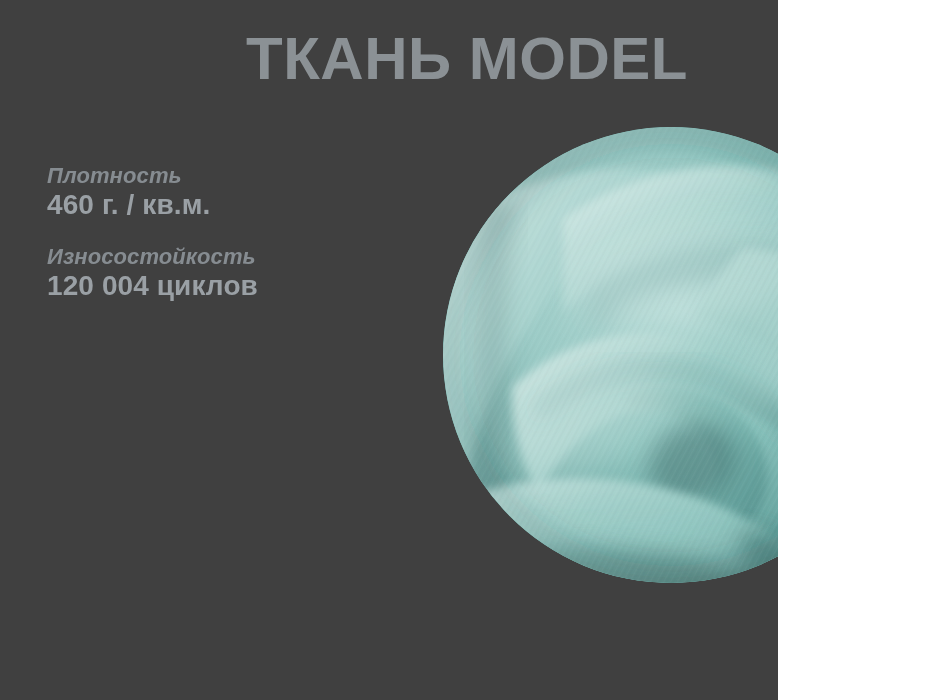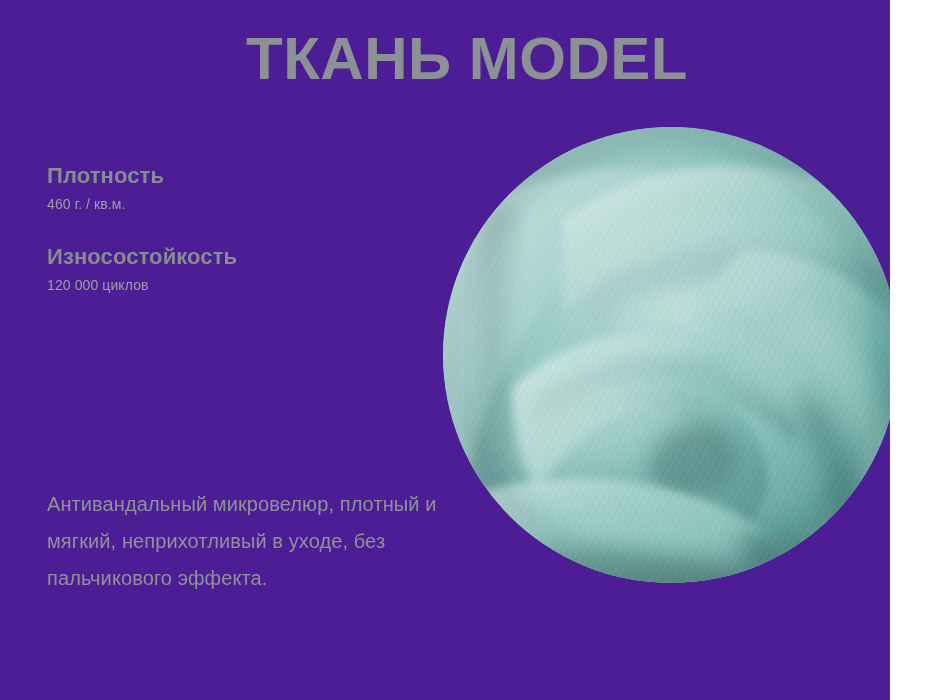--- a/index.html
+++ b/index.html
@@ -4,23 +4,23 @@
 <title>Ткань Model</title>
 <style>
   html, body {
     margin: 0;
     padding: 0;
     background: #ffffff;
   }
 
   #slide {
     position: relative;
-    width: 890px;
+    width: 778px;
     height: 700px;
-    background: #4c1d95;
+    background: #404040;
     overflow: hidden;
     font-family: "Liberation Sans", "DejaVu Sans", sans-serif;
     -webkit-font-smoothing: antialiased;
   }
 
   
   #title {
     position: absolute;
     left: 0;
     top: 24px;
@@ -46,26 +46,27 @@
     margin-bottom: 24px;
   }
   .spec-block:last-child { margin-bottom: 0; }
 
   .spec-label {
     font-size: 22px;
     line-height: 28px;
     font-weight: 700;
     color: #868c91;
     letter-spacing: 0.1px;
+    font-style: italic;
   }
 
   .spec-value {
-    font-size: 14px;
+    font-size: 28px;
     line-height: 29px;
-    font-weight: 400;
+    font-weight: 700;
     color: #9aa0a5;
     letter-spacing: 0.1px;
   }
 
   #description {
     position: absolute;
     left: 47px;
     top: 486px;
     width: 400px;
     font-size: 20px;
@@ -103,26 +104,25 @@
   <div id="specs">
 
     <div class="spec-block">
       <div class="spec-label">Плотность</div>
       <div class="spec-value">460 г. / кв.м.</div>
     </div>
 
 
     <div class="spec-block">
       <div class="spec-label">Износостойкость</div>
-      <div class="spec-value">120 000 циклов</div>
+      <div class="spec-value">120 004 циклов</div>
     </div>
 
   </div>
 
-  <div id="description">Антивандальный микровелюр, плотный и мягкий, неприхотливый в уходе, без пальчикового эффекта.</div>
 
   <div id="fabric-circle">
     <svg viewBox="0 0 456 456" xmlns="http://www.w3.org/2000/svg">
       <defs>
         <radialGradient id="baseGrad" cx="52%" cy="40%" r="72%">
           <stop offset="0%" stop-color="#a9d4cf"></stop>
           <stop offset="45%" stop-color="#86c0ba"></stop>
           <stop offset="80%" stop-color="#5d9d98"></stop>
           <stop offset="100%" stop-color="#3d7672"></stop>
         </radialGradient>

